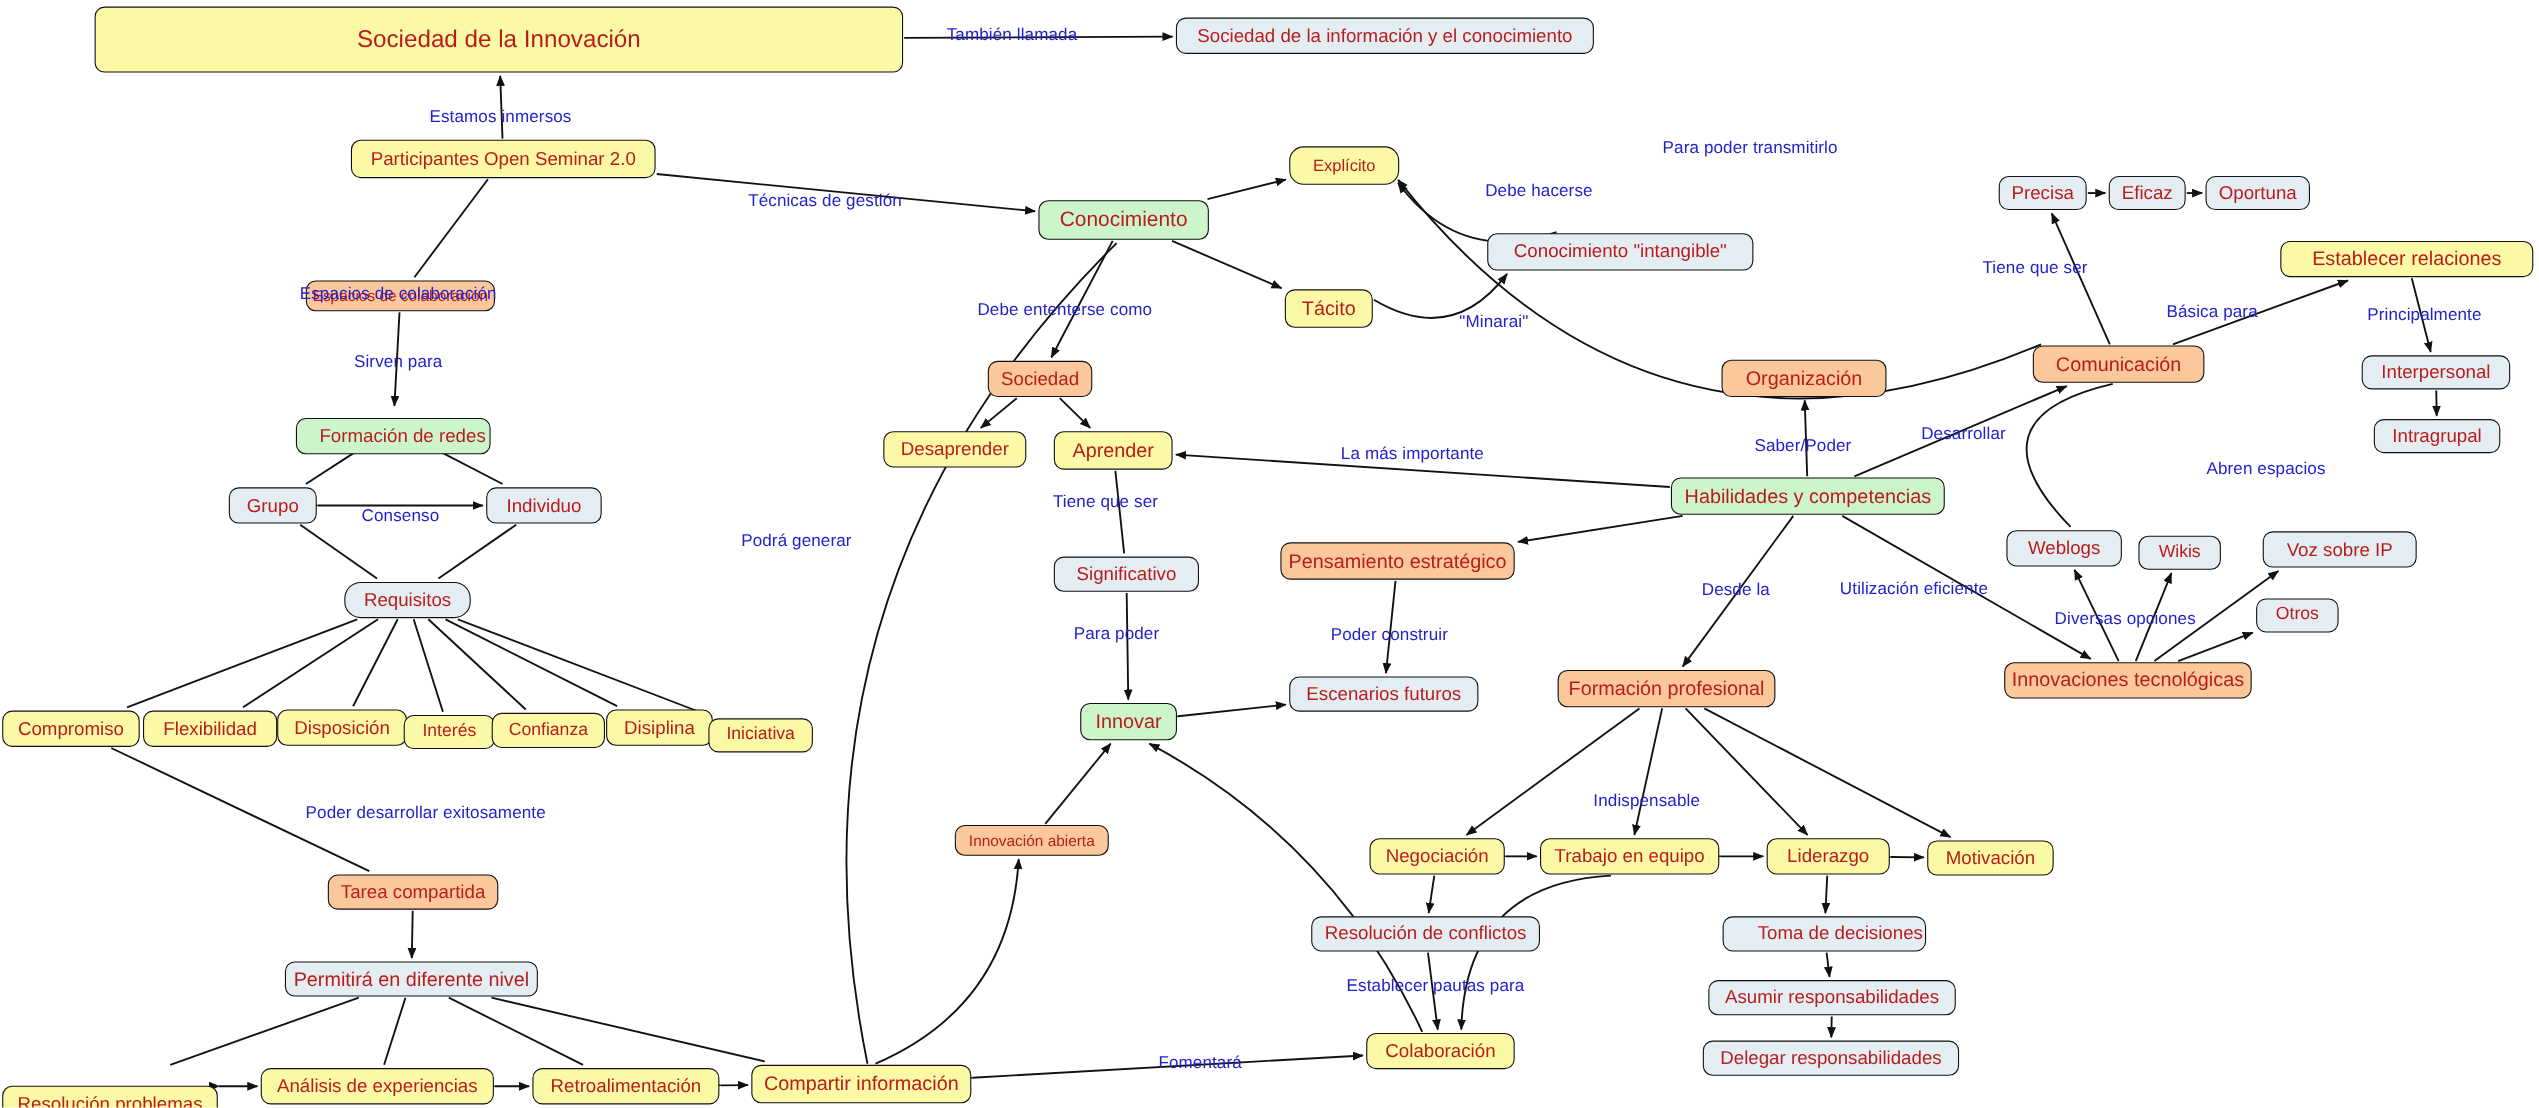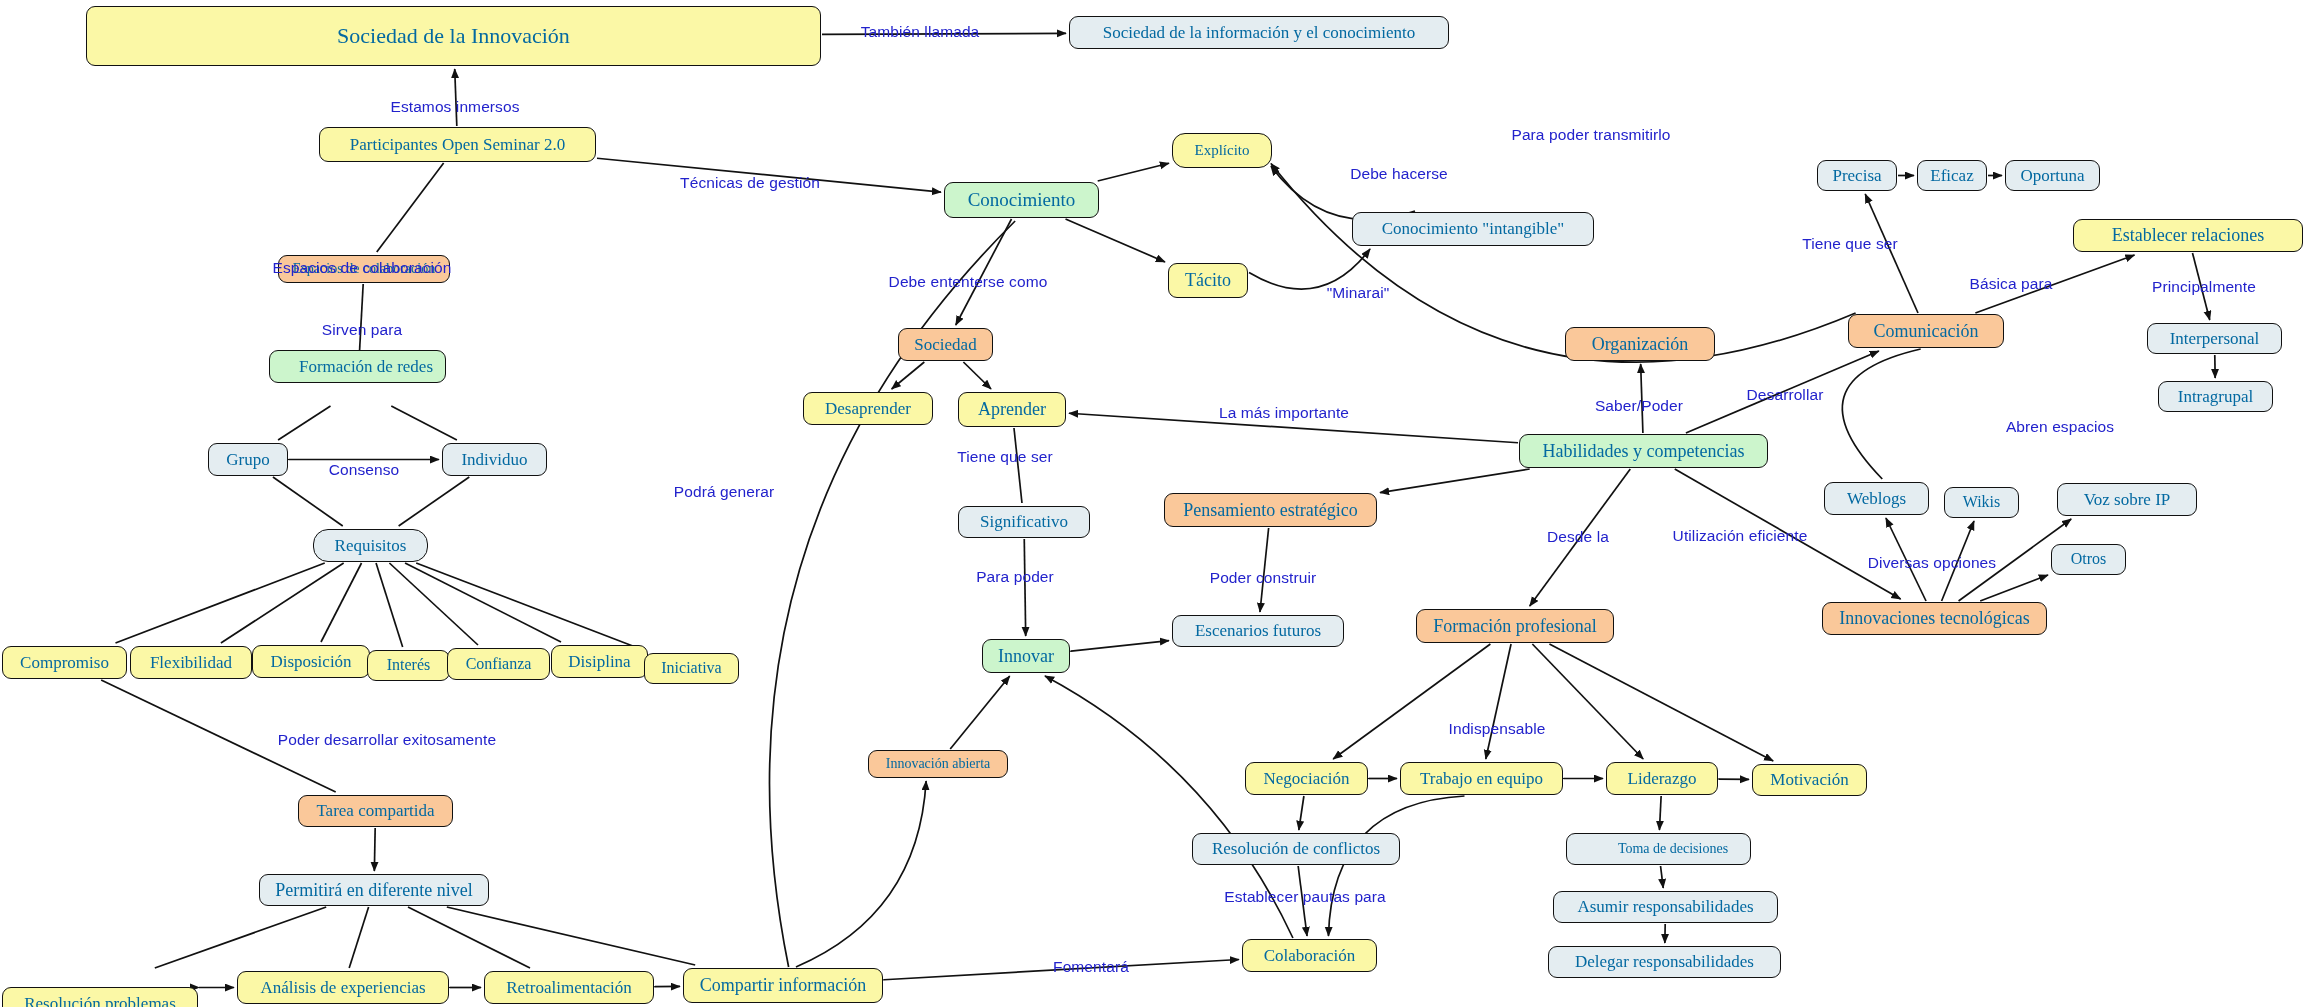--- a/index.html
+++ b/index.html
@@ -1,22 +1,22 @@
 <!DOCTYPE html>
 <html><head>
 <meta charset="utf-8">
 <style>
   html,body{margin:0;padding:0;background:#ffffff;}
   #stage{position:relative;width:2308px;height:1007px;background:#ffffff;
          font-family:"Liberation Sans", sans-serif;overflow:hidden;}
   svg#edges{position:absolute;left:0;top:0;width:2308px;height:1007px;}
   .node{position:absolute;box-sizing:border-box;display:flex;align-items:center;
         justify-content:center;border:1.6px solid #111;border-radius:9px;
-        color:#0369a1;text-align:center;line-height:1.05;white-space:nowrap;
-        font-family:Liberation Serif, serif;}
+        color:#b91c1c;text-align:center;line-height:1.05;white-space:nowrap;
+        font-family:Liberation Sans, sans-serif;}
   .yellow{background:#fbf8a6;}
   .green {background:#ccf5cc;}
   .orange{background:#fac89a;}
   .grey  {background:#e4edf1;}
   .lbl{position:absolute;color:#2222cc;font-size:15.5px;white-space:nowrap;
        font-family:"Liberation Sans", sans-serif;transform:translate(-50%,-50%);
        background:transparent;letter-spacing:.1px;}
 </style>
 </head>
 <body>
@@ -121,21 +121,21 @@
       <div class="node grey" style="left: 2005px; top: 160px; width: 95px; height: 31px; font-size: 17px;">Oportuna</div>
       <div class="node yellow" style="left: 2073px; top: 219px; width: 230px; height: 33px; font-size: 18px;">Establecer relaciones</div>
       <div class="node orange" style="left: 1848px; top: 314px; width: 156px; height: 34px; font-size: 18px;">Comunicación</div>
       <div class="node grey" style="left: 2147px; top: 323px; width: 135px; height: 31px; font-size: 17px;">Interpersonal</div>
       <div class="node grey" style="left: 2158px; top: 381px; width: 115px; height: 31px; font-size: 17px;">Intragrupal</div>
       <div class="node orange" style="left: 898px; top: 328px; width: 95px; height: 33px; font-size: 17px;">Sociedad</div>
       <div class="node orange" style="left: 1565px; top: 327px; width: 150px; height: 34px; font-size: 18px;">Organización</div>
       <div class="node yellow" style="left: 803px; top: 392px; width: 130px; height: 33px; font-size: 17px;">Desaprender</div>
       <div class="node yellow" style="left: 958px; top: 392px; width: 108px; height: 35px; font-size: 18px;">Aprender</div>
       <div class="node green" style="left: 1519px; top: 434px; width: 249px; height: 34px; font-size: 18px;">Habilidades y competencias</div>
-      <div class="node green" style="left: 269px; top: 350px; width: 177px; height: 33px; font-size: 17px; padding-left: 17px;">Formación de redes</div>
+      <div class="node green" style="left: 269px; top: 380px; width: 177px; height: 33px; font-size: 17px; padding-left: 17px;">Formación de redes</div>
       <div class="node grey" style="left: 208px; top: 443px; width: 80px; height: 33px; font-size: 17px;">Grupo</div>
       <div class="node grey" style="left: 442px; top: 443px; width: 105px; height: 33px; font-size: 17px;">Individuo</div>
       <div class="node grey" style="left: 313px; top: 529px; width: 115px; height: 33px; font-size: 17px; border-radius: 15px;">Requisitos</div>
       <div class="node orange" style="left: 1164px; top: 493px; width: 213px; height: 34px; font-size: 18px;">Pensamiento estratégico</div>
       <div class="node grey" style="left: 1824px; top: 482px; width: 105px; height: 33px; font-size: 17px;">Weblogs</div>
       <div class="node grey" style="left: 1944px; top: 487px; width: 75px; height: 31px; font-size: 16px;">Wikis</div>
       <div class="node grey" style="left: 2028px; top: 483px; width: 140px; height: 33px; font-size: 17px; margin-left: 29px;">Voz sobre IP</div>
       <div class="node grey" style="left: 2051px; top: 544px; width: 75px; height: 31px; font-size: 16px; text-align: right;">Otros</div>
       <div class="node grey" style="left: 958px; top: 506px; width: 132px; height: 32px; font-size: 17px;">Significativo</div>
       <div class="node grey" style="left: 1172px; top: 615px; width: 172px; height: 32px; font-size: 17px;">Escenarios futuros</div>
@@ -149,21 +149,21 @@
       <div class="node yellow" style="left: 447px; top: 648px; width: 103px; height: 32px; font-size: 16px;">Confianza</div>
       <div class="node yellow" style="left: 551px; top: 645px; width: 97px; height: 33px; font-size: 17px;">Disiplina</div>
       <div class="node yellow" style="left: 644px; top: 653px; width: 95px; height: 31px; font-size: 16px;">Iniciativa</div>
       <div class="node yellow" style="left: 1245px; top: 762px; width: 123px; height: 33px; font-size: 17px;">Negociación</div>
       <div class="node yellow" style="left: 1400px; top: 762px; width: 163px; height: 33px; font-size: 17px;">Trabajo en equipo</div>
       <div class="node yellow" style="left: 1606px; top: 762px; width: 112px; height: 33px; font-size: 17px;">Liderazgo</div>
       <div class="node yellow" style="left: 1752px; top: 764px; width: 115px; height: 32px; font-size: 17px;">Motivación</div>
       <div class="node orange" style="left: 868px; top: 750px; width: 140px; height: 28px; font-size: 14px;">Innovación abierta</div>
       <div class="node orange" style="left: 298px; top: 795px; width: 155px; height: 32px; font-size: 17px;">Tarea compartida</div>
       <div class="node grey" style="left: 1192px; top: 833px; width: 208px; height: 32px; font-size: 17px;">Resolución de conflictos</div>
-      <div class="node grey" style="left: 1566px; top: 833px; width: 185px; height: 32px; font-size: 14px; padding-left: 29px;">Toma de decisiones</div>
+      <div class="node grey" style="left: 1566px; top: 833px; width: 185px; height: 32px; font-size: 17px; padding-left: 29px;">Toma de decisiones</div>
       <div class="node grey" style="left: 259px; top: 874px; width: 230px; height: 32px; font-size: 18px;">Permitirá en diferente nivel</div>
       <div class="node grey" style="left: 1553px; top: 891px; width: 225px; height: 32px; font-size: 17px;">Asumir responsabilidades</div>
       <div class="node yellow" style="left: 1242px; top: 939px; width: 135px; height: 33px; font-size: 17px;">Colaboración</div>
       <div class="node grey" style="left: 1548px; top: 946px; width: 233px; height: 32px; font-size: 17px;">Delegar responsabilidades</div>
       <div class="node yellow" style="left: 2px; top: 971px; width: 196px; height: 33px; font-size: 17px; margin-top: 16px;">Resolución problemas</div>
       <div class="node yellow" style="left: 237px; top: 971px; width: 212px; height: 33px; font-size: 17px;">Análisis de experiencias</div>
       <div class="node yellow" style="left: 484px; top: 971px; width: 170px; height: 33px; font-size: 17px;">Retroalimentación</div>
       <div class="node yellow" style="left: 683px; top: 968px; width: 200px; height: 35px; font-size: 18px;">Compartir información</div>
     </div>
   <div id="label-layer">

